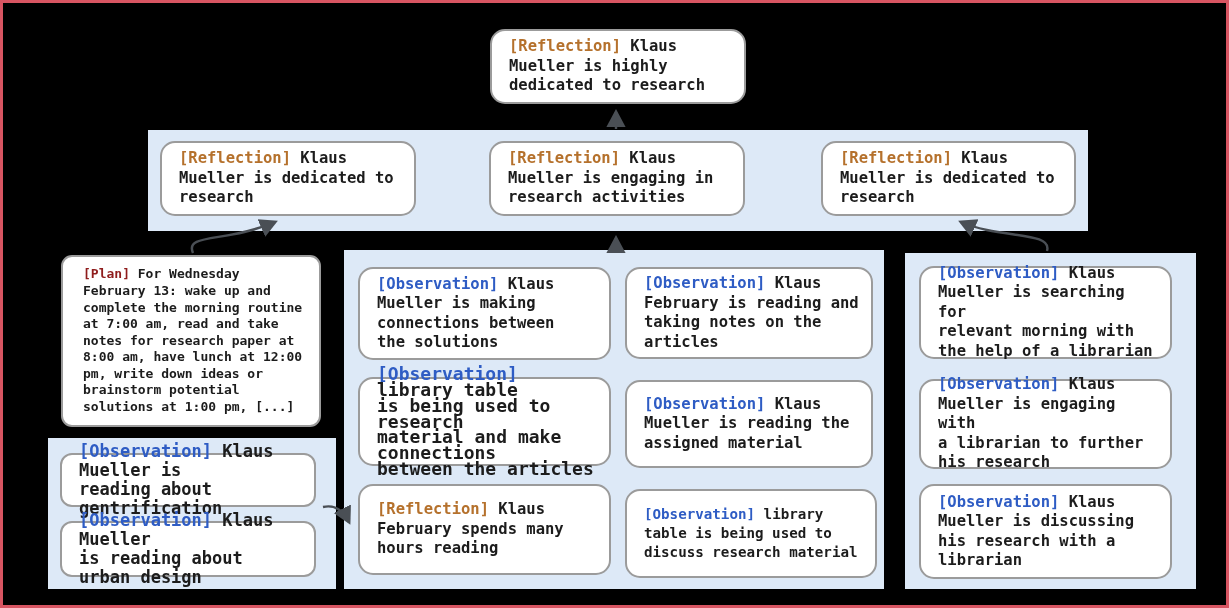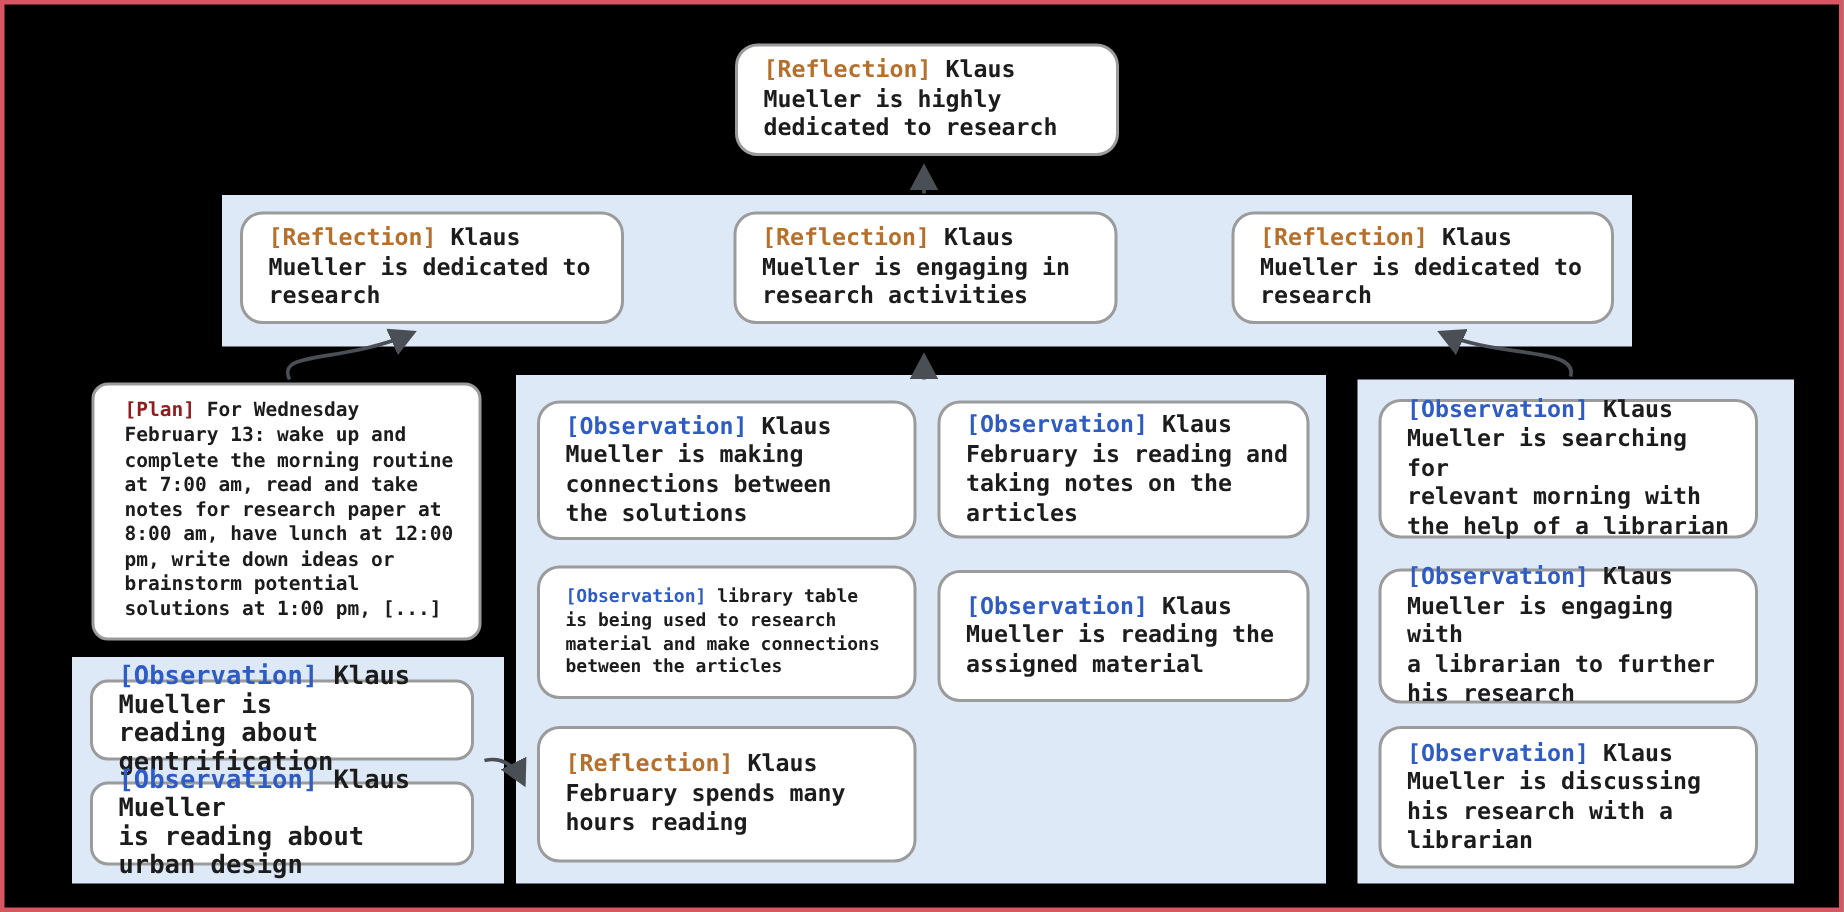--- a/index.html
+++ b/index.html
@@ -29,21 +29,21 @@
     padding:6px 10px 6px 17px;
   }
   .card p{
     margin:0;
     white-space:pre-line;
     font-weight:bold;
     color:#1c1c1c;
   }
   .lg p{font-size:15.5px;line-height:19.5px;}
   .md p{font-size:14.2px;line-height:19px;}
-  .sm p{font-size:12px;line-height:15.8px;}
+  .sm p{font-size:18px;line-height:15.8px;}
   .xs p{font-size:17px;line-height:19px;}
   .plan-size p{font-size:13px;line-height:16.6px;}
   .plan-card{border-radius:11px;}
   .obs-card{border-radius:12px;}
   .tag-reflection{color:#b5712c;}
   .tag-observation{color:#2e5cc4;}
   .tag-plan{color:#8f1d1d;}
   #arrows{
     position:absolute;left:0;top:0;
     width:1229px;height:608px;
@@ -137,20 +137,25 @@
     <p><span class="tag-observation">[Observation]</span><span> Klaus
 February is reading and
 taking notes on the
 articles</span></p>
   </div>
   <div class="card lg" style="left:622px;top:377px;width:248px;height:88px;">
     <p><span class="tag-observation">[Observation]</span><span> Klaus
 Mueller is reading the
 assigned material</span></p>
   </div>
+  <div class="card md" style="left:622px;top:486px;width:252px;height:89px;">
+    <p><span class="tag-observation">[Observation]</span><span> library
+table is being used to
+discuss research material</span></p>
+  </div>
 
   <div class="card lg" style="left:916px;top:263px;width:253px;height:93px;">
     <p><span class="tag-observation">[Observation]</span><span> Klaus
 Mueller is searching for
 relevant morning with
 the help of a librarian</span></p>
   </div>
   <div class="card lg" style="left:916px;top:376px;width:253px;height:90px;">
     <p><span class="tag-observation">[Observation]</span><span> Klaus
 Mueller is engaging with

